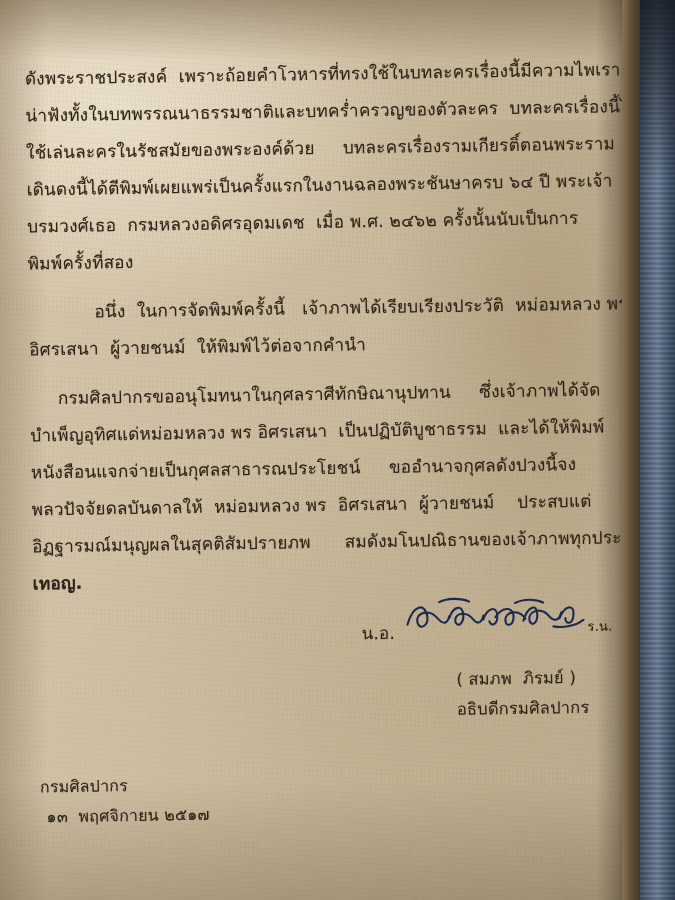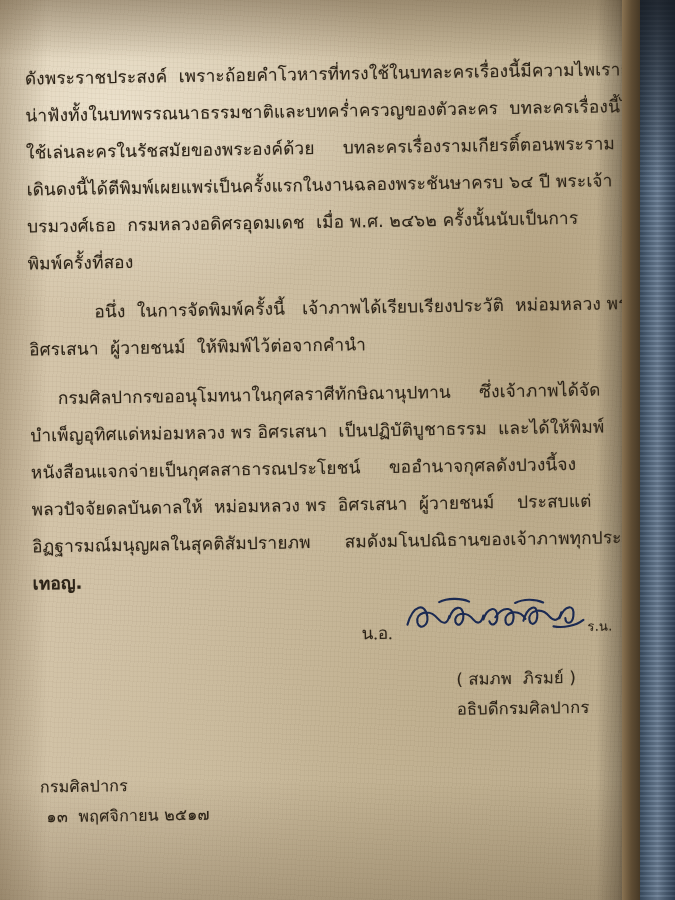--- a/index.html
+++ b/index.html
@@ -119,21 +119,21 @@
   .p2a { left: 96px;  top: 300px; }
   .p2b { left: 30px;  top: 337px; }
 
   .p3a { left: 58px;  top: 386px; }
   .p3b { left: 30px;  top: 423px; }
   .p3c { left: 30px;  top: 460px; }
   .p3d { left: 30px;  top: 497px; }
   .p3e { left: 30px;  top: 534px; }
   .p3f { left: 30px;  top: 571px; font-weight: bold; }
 
-  .sig-prefix { left: 358px; top: 620px; font-size: 17px; font-family: Liberation Serif, serif; }
+  .sig-prefix { left: 358px; top: 620px; font-size: 17px; }
   .sig-suffix { left: 584px; top: 620px; font-size: 13px; }
 
   .sig-name   { left: 452px; top: 668px; font-size: 16.5px; }
   .sig-title  { left: 452px; top: 698px; font-size: 16.5px; }
 
   .foot1 { left: 34px; top: 770px; font-size: 16px; }
   .foot2 { left: 40px; top: 800px; font-size: 16px; }
 
   
   .signature {

